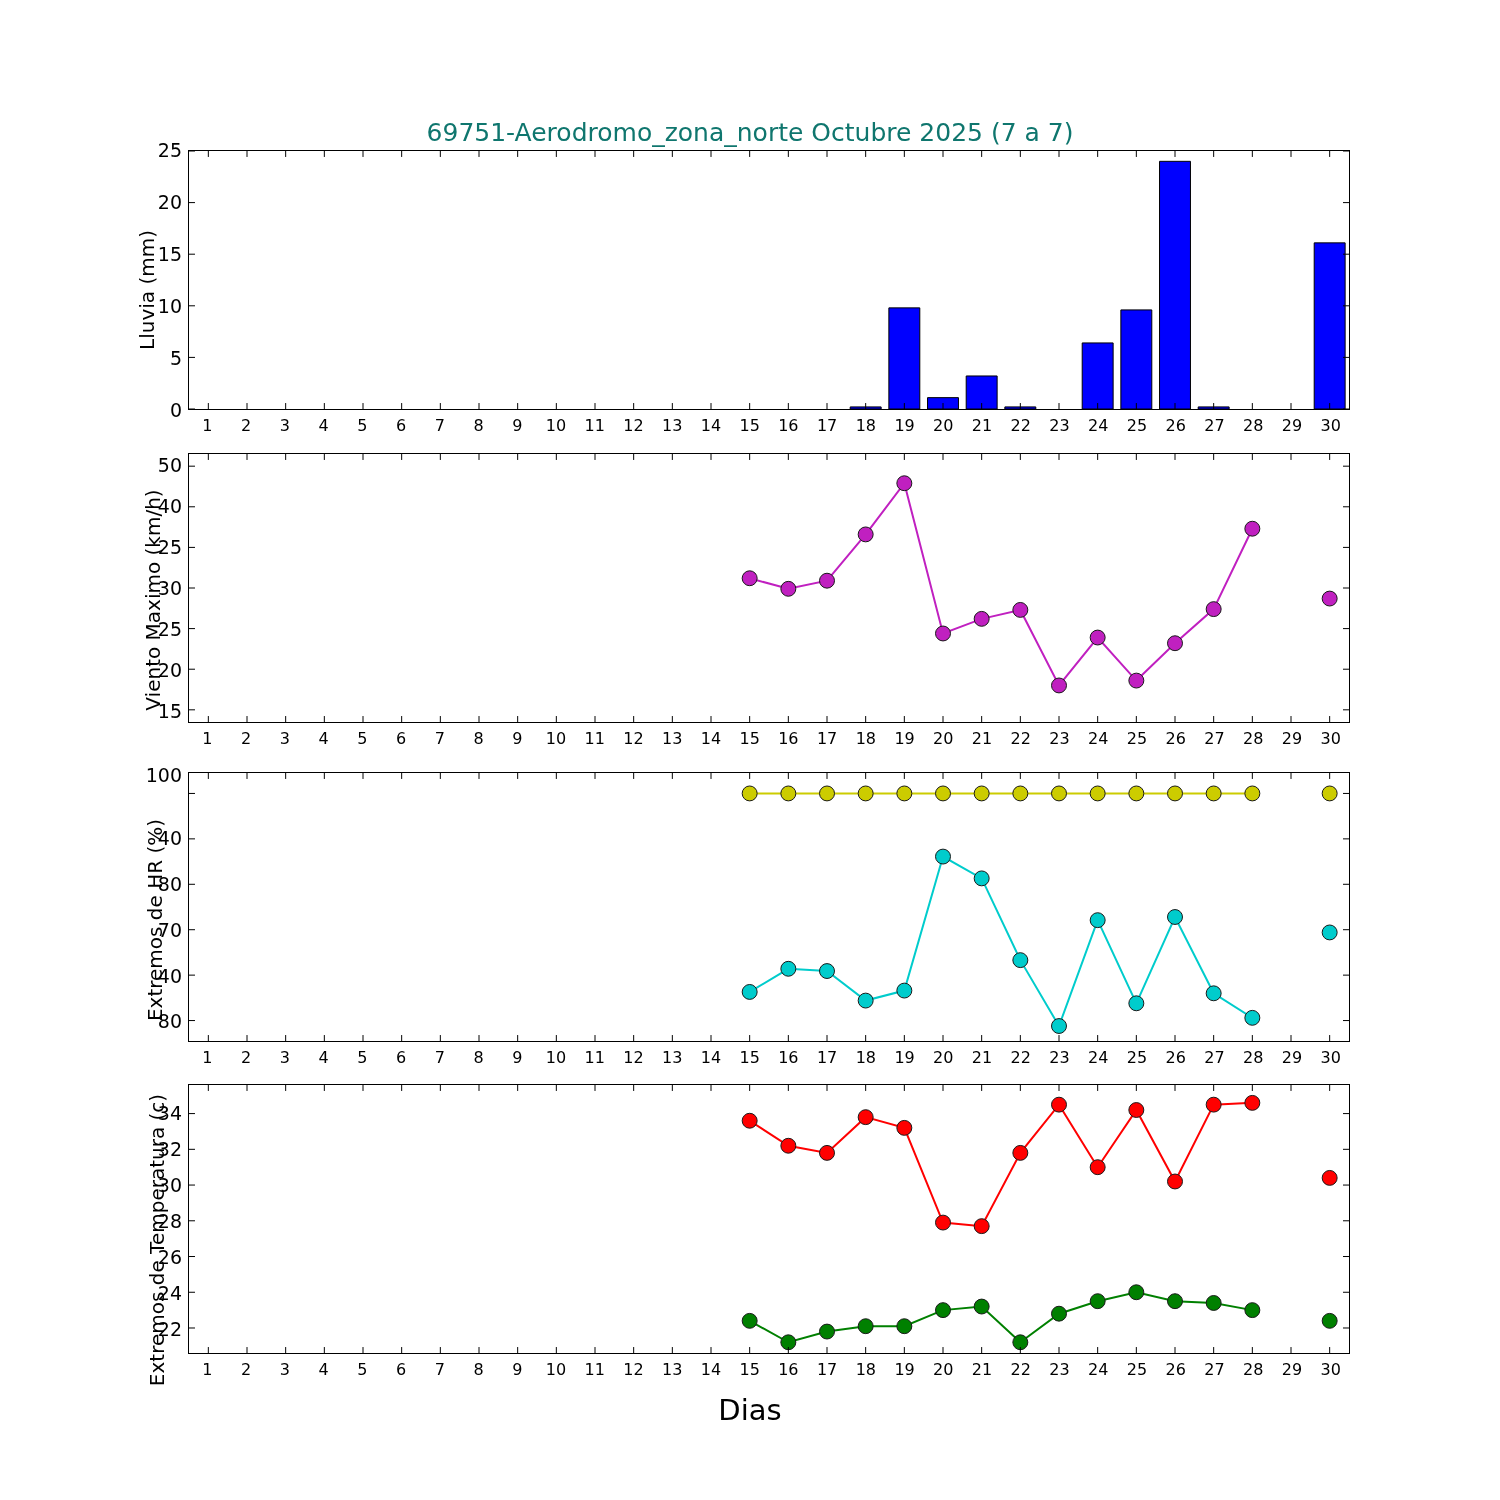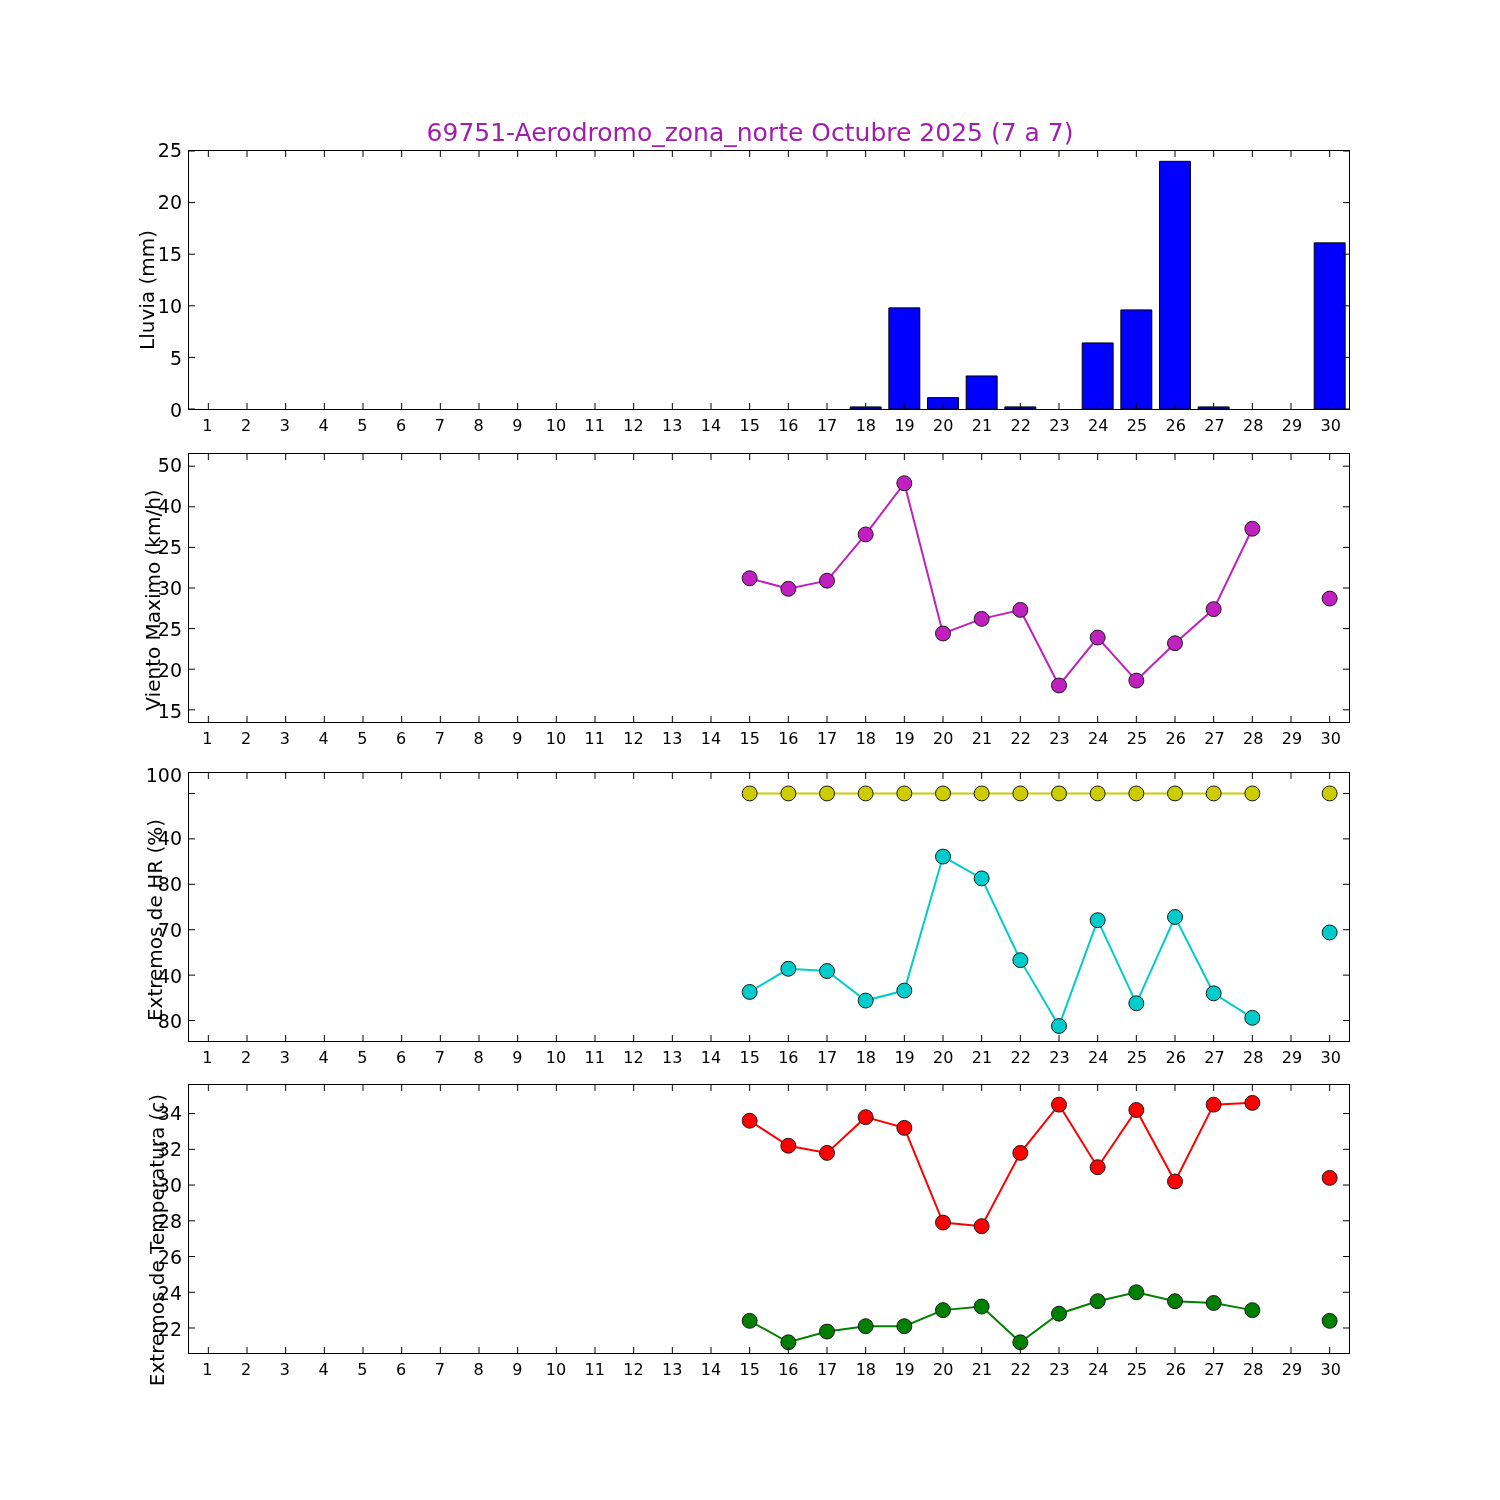--- a/index.html
+++ b/index.html
@@ -15,21 +15,21 @@
     font-family: "DejaVu Sans", sans-serif;
     overflow: hidden;
   }
   .chart-title {
     position: absolute;
     left: 0;
     top: 118px;
     width: 1500px;
     text-align: center;
     font-size: 25px;
-    color: #a21caf;
+    color: #0f766e;
     white-space: nowrap;
   }
   .xaxis-title {
     position: absolute;
     left: 0;
     top: 1393px;
     width: 1500px;
     text-align: center;
     font-size: 29px;
     color: #000000;
@@ -670,13 +670,14 @@
       <div class="xtick-label" style="left: 871.5px;">23</div>
       <div class="xtick-label" style="left: 910.233px;">24</div>
       <div class="xtick-label" style="left: 948.967px;">25</div>
       <div class="xtick-label" style="left: 987.7px;">26</div>
       <div class="xtick-label" style="left: 1026.43px;">27</div>
       <div class="xtick-label" style="left: 1065.17px;">28</div>
       <div class="xtick-label" style="left: 1103.9px;">29</div>
       <div class="xtick-label" style="left: 1142.63px;">30</div>
     </div>
 
+  <div class="xaxis-title">Dias</div>
 </div>
 
 </body></html>

